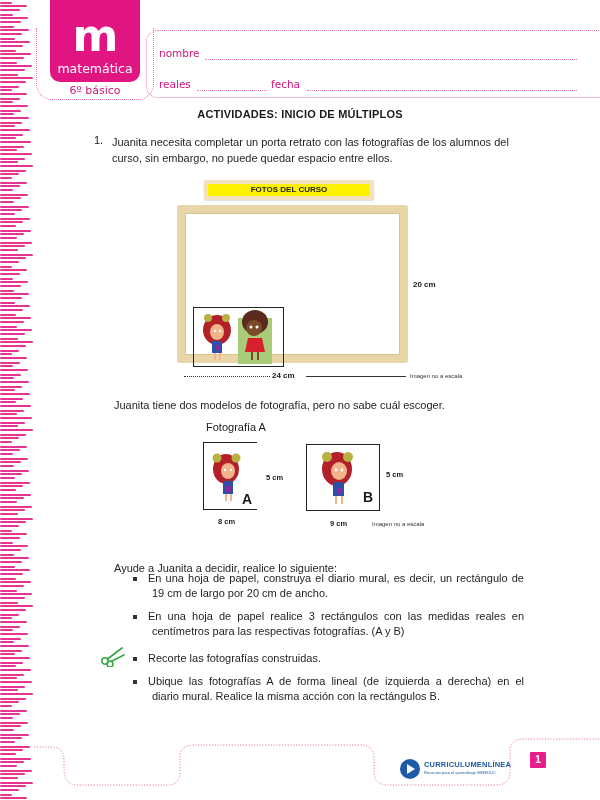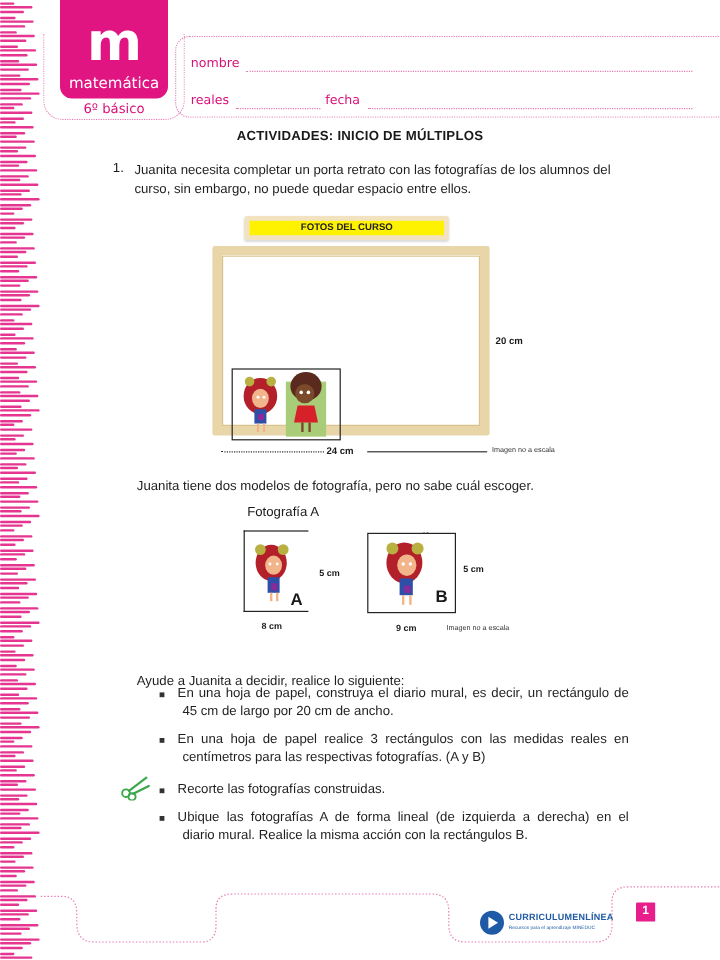--- a/index.html
+++ b/index.html
@@ -368,21 +368,21 @@
   <div class="photo-letter" style="left:56px; top:44px;">B</div>
 </div>
 <div class="small-dim" style="left:386px; top:470px;">5 cm</div>
 <div class="small-dim" style="left:330px; top:519px;">9 cm</div>
 <div class="scale-note" style="left:372px; top:521px;">Imagen no a escala</div>
 
 <div class="p" style="left:114px; top:544px;margin-top:16px;">Ayude a Juanita a decidir, realice lo siguiente:</div>
 
 <div class="bullet" style="top:577px;"></div>
 <div class="p" style="left:148px; top:570px; width:376px; text-align:justify; text-align-last:justify;">En una hoja de papel, construya  el diario mural, es decir, un rectángulo de</div>
-<div class="p" style="left:152px; top:585px;">45 cm de largo por 20 cm de ancho.</div>
+<div class="p" style="left:152px; top:585px;">19 cm de largo por 20 cm de ancho.</div>
 
 <div class="bullet" style="top:615px;"></div>
 <div class="p" style="left:148px; top:608px; width:376px; text-align:justify; text-align-last:justify;">En una hoja de papel realice 3 rectángulos con las medidas reales en</div>
 <div class="p" style="left:152px; top:623px;">centímetros para las respectivas fotografías. (A y B)</div>
 
 <svg style="position:absolute; left:100px; top:645px;" width="26" height="22" viewBox="0 0 26 22">
   <circle cx="5" cy="16" r="3.2" fill="none" stroke="#3aa84a" stroke-width="1.6"></circle>
   <circle cx="10" cy="19" r="3" fill="none" stroke="#3aa84a" stroke-width="1.6"></circle>
   <path d="M7.5 14 L22 3" stroke="#3aa84a" stroke-width="1.8" stroke-linecap="round"></path>
   <path d="M11 16.5 L24 10" stroke="#3aa84a" stroke-width="1.8" stroke-linecap="round"></path>

